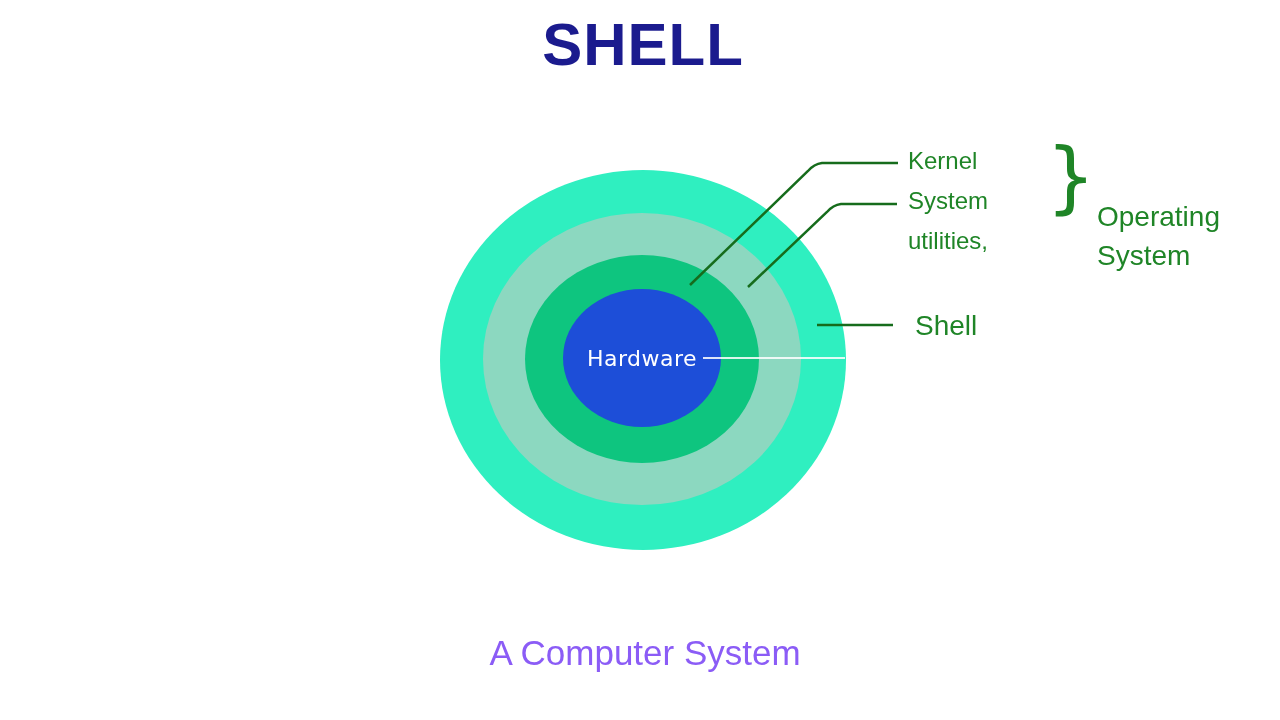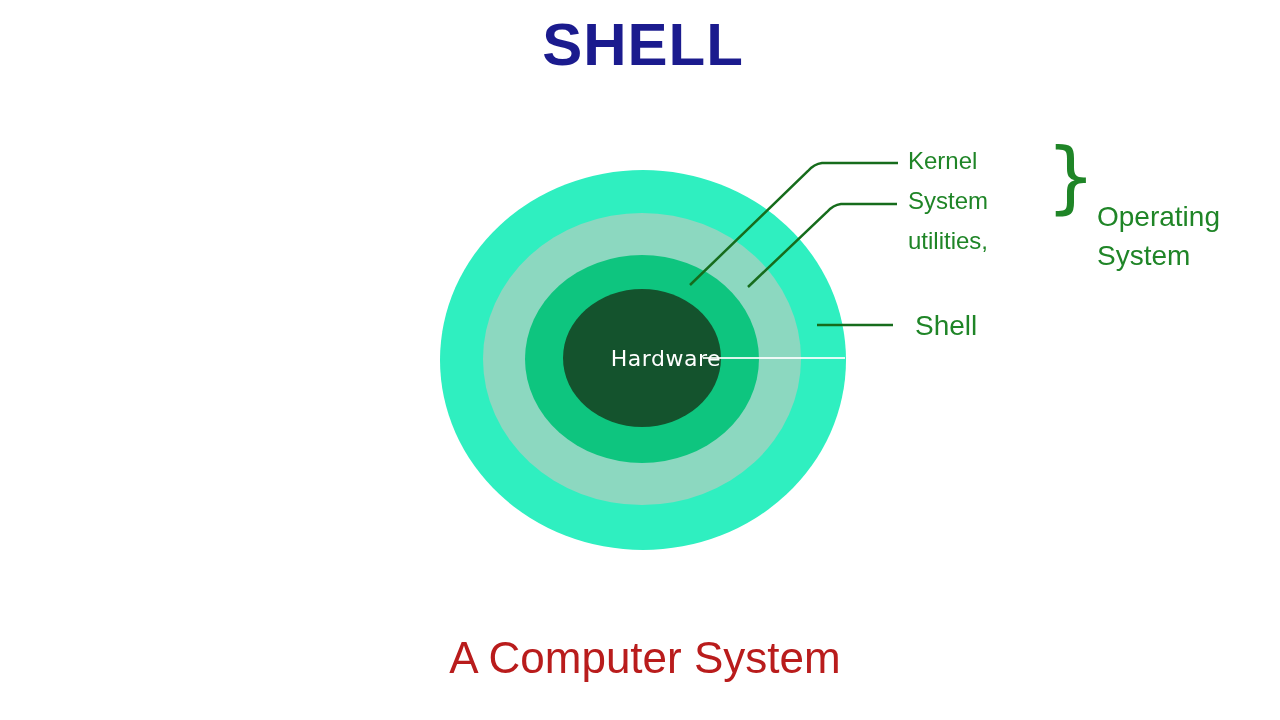--- a/index.html
+++ b/index.html
@@ -20,23 +20,23 @@
     font-weight: bold;
     letter-spacing: 1px;
     color: #1b1b8e;
     white-space: nowrap;
   }
   .caption {
     position: absolute;
     top: 633px;
     left: 645px;
     transform: translateX(-50%);
-    font-size: 44px;
+    font-size: 35px;
     font-weight: normal;
-    color: #b91c1c;
+    color: #8b5cf6;
     white-space: nowrap;
   }
   .ellipse { position: absolute; border-radius: 50%; }
   .ring-outer  { left: 440px; top: 170px; width: 406px; height: 380px; }
   .ring-middle { left: 483px; top: 213px; width: 318px; height: 292px; }
   .ring-kernel { left: 525px; top: 255px; width: 234px; height: 208px; }
   .ring-hardware {
     left: 563px; top: 289px; width: 158px; height: 138px;
     display: flex; align-items: center; justify-content: center;
   }
@@ -96,21 +96,21 @@
 </head>
 <body>
 
 <div class="stage">
 
   <div class="title">SHELL</div>
 
   <div class="ellipse ring-outer" style="background-color: rgb(47, 239, 192);"></div>
   <div class="ellipse ring-middle" style="background-color: rgb(140, 216, 192);"></div>
   <div class="ellipse ring-kernel" style="background-color: rgb(14, 197, 127);"></div>
-  <div class="ellipse ring-hardware" style="background-color: #14532d; justify-content: flex-end;">
+  <div class="ellipse ring-hardware" style="background-color: #1d4ed8;">
     <span class="hardware-label">Hardware</span>
   </div>
 
   <svg class="overlay-svg" viewBox="0 0 1280 720" xmlns="http://www.w3.org/2000/svg">
     <path d="M703 358 H845" fill="none" stroke-width="2" opacity="0.85" stroke="#ffffff"></path>
     <path d="M690 285 L808 171 Q814 164 822 163 L898 163" fill="none" stroke-width="2.5" stroke="#166c1c"></path>
     <path d="M748 287 L827 212 Q833 205 841 204 L897 204" fill="none" stroke-width="2.5" stroke="#166c1c"></path>
     <path d="M817 325 H893" fill="none" stroke-width="2.5" stroke="#166c1c"></path>
   </svg>
 

